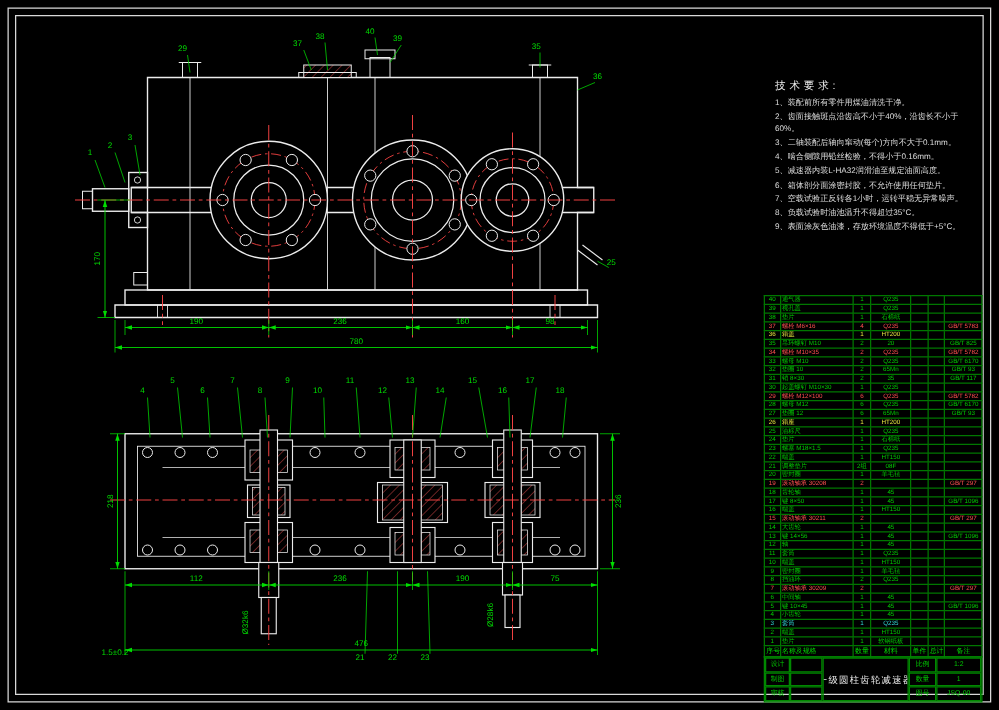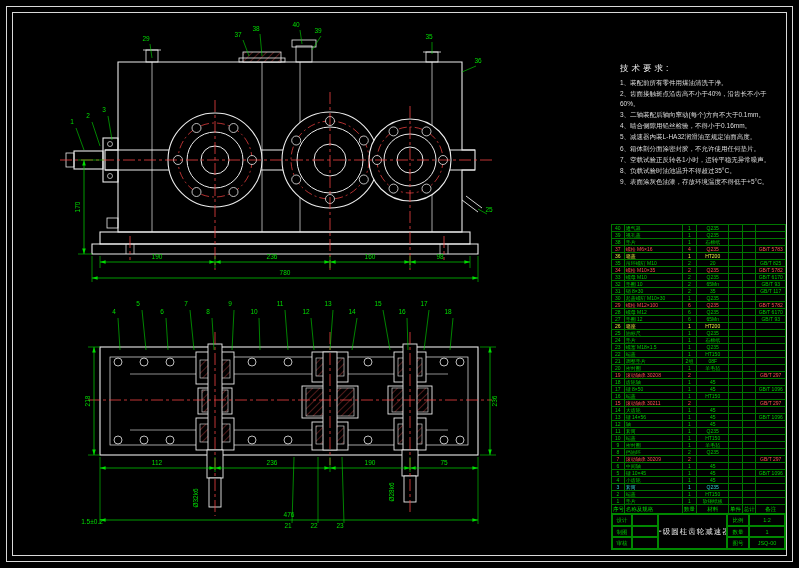--- a/index.html
+++ b/index.html
@@ -6,21 +6,21 @@
   #app{position:relative;width:799px;height:568px;background:#000;overflow:hidden;
        font-family:"Liberation Sans",sans-serif;}
   .frame{position:absolute;border:1px solid #d9d9d9;pointer-events:none;}
   .frame.outer{left:6px;top:6px;right:6px;bottom:6px;}
   .frame.inner{left:12px;top:12px;right:12px;bottom:12px;}
   svg{position:absolute;left:0;top:0;}
   .tech{position:absolute;left:620px;top:62px;width:166px;color:#dedede;
         font-size:6.5px;line-height:1.55;}
   .tech-title{font-size:8.5px;letter-spacing:3px;margin-bottom:3px;color:#efefef;}
   .tech-item{margin-bottom:1px;}
-  .rightcol{position:absolute;left:611px;top:224px;width:175px;}
+  .rightcol{position:absolute;left:611px;top:236px;width:175px;}
   table.bom{border-collapse:collapse;width:100%;table-layout:fixed;}
   table.bom td{border:1px solid #007700;font-size:5px;line-height:6px;height:6px;
         color:#00cc00;overflow:hidden;white-space:nowrap;padding:0 1px;text-align:center;}
   table.bom td.nm{text-align:left;}
   table.bom tr.hl-r td{color:#ff5050;}
   table.bom tr.hl-y td{color:#e8e840;}
   table.bom tr.hl-c td{color:#30d8d8;}
   table.bom tr.bhead td{color:#00dd00;font-size:5.5px;height:8px;line-height:8px;}
   .tblock{display:grid;grid-template-columns:20px 26px 1fr 22px 36px;
         grid-auto-rows:11.5px;border:1px solid #008800;margin-top:-1px;}

